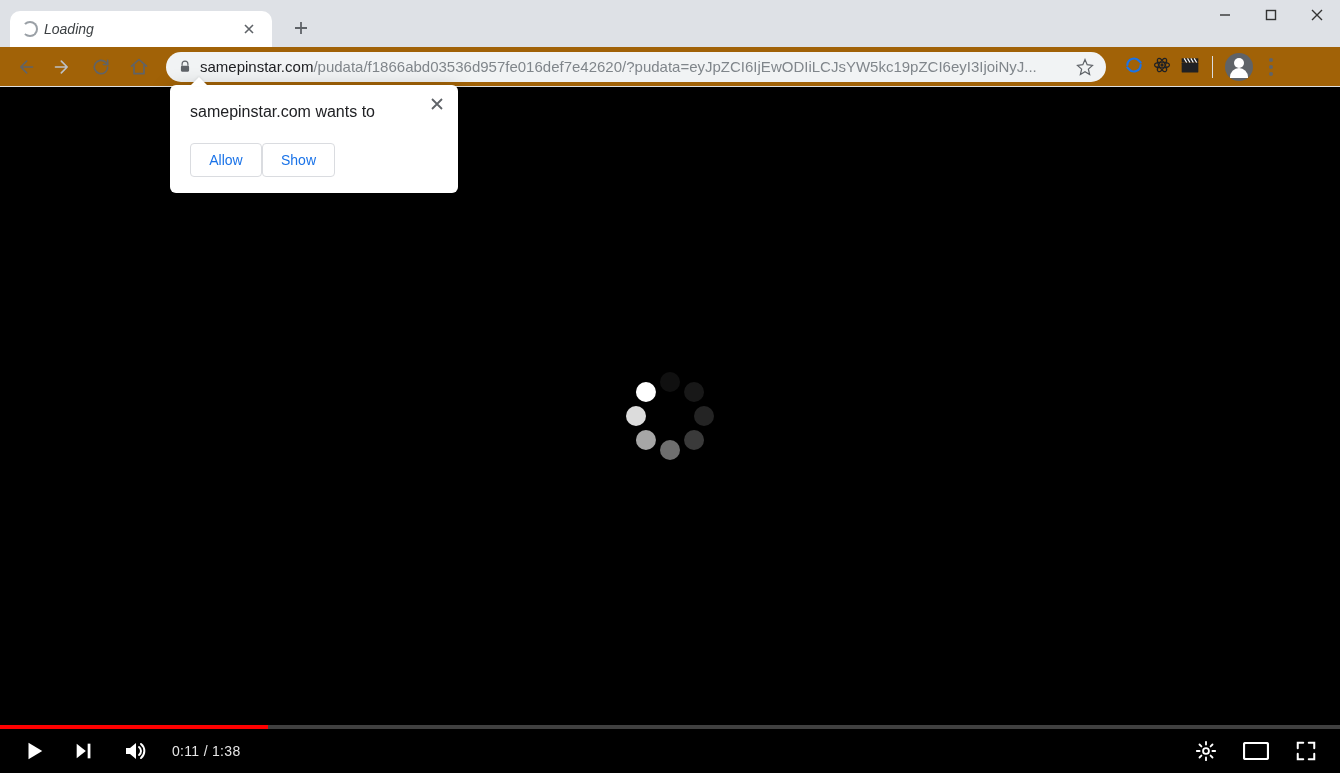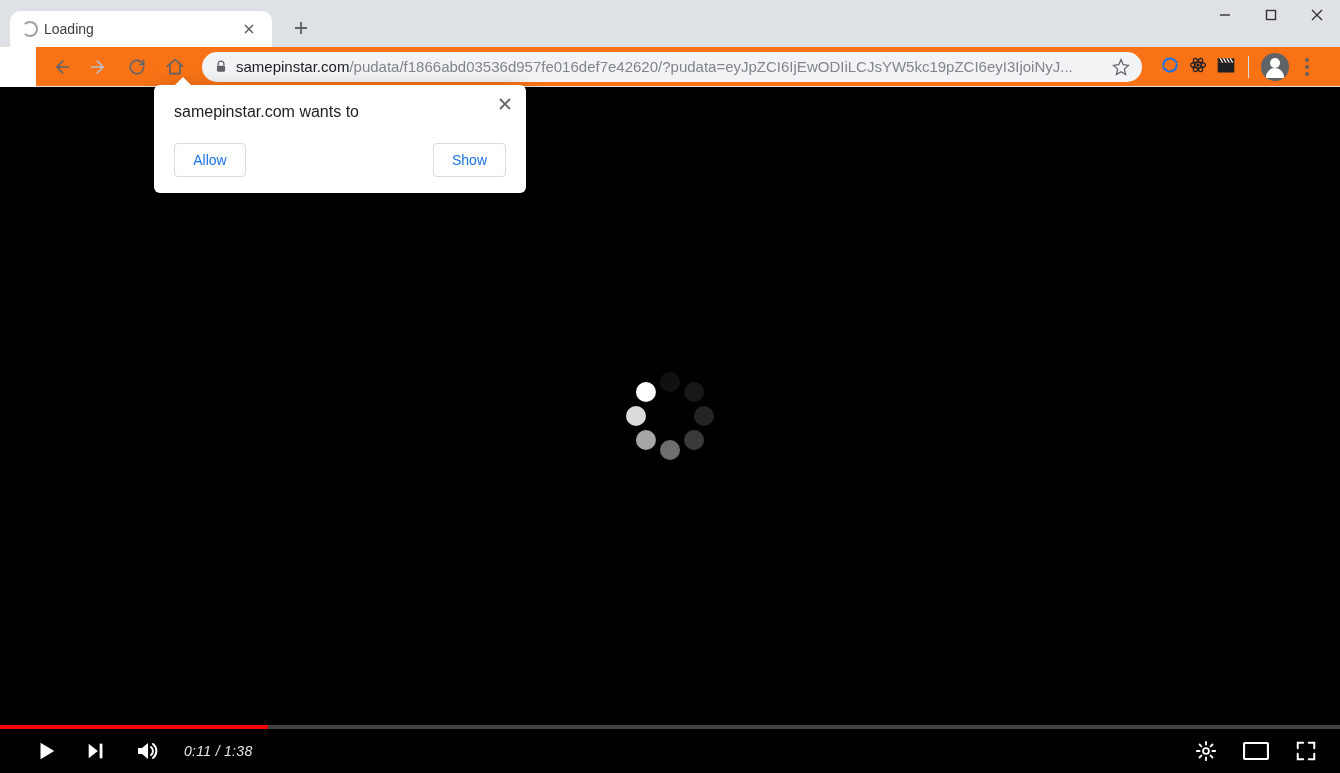--- a/index.html
+++ b/index.html
@@ -4,20 +4,21 @@
 <style>
   * { box-sizing: border-box; margin: 0; padding: 0; font-family: "Segoe UI", Arial, sans-serif; }
   html, body { width: 1340px; height: 773px; overflow: hidden; background: #fff; }
 
   .tabstrip {
     height: 47px;
     background: #dee1e6;
     display: flex;
     align-items: flex-end;
     position: relative;
+    font-style: italic;
   }
   .tab {
     margin-left: 10px;
     width: 262px;
     height: 36px;
     background: #fff;
     border-top-left-radius: 10px;
     border-top-right-radius: 10px;
     display: flex;
     align-items: center;
@@ -60,27 +61,26 @@
     display: flex;
   }
   .winbtn {
     width: 46px;
     display: flex; align-items: center; justify-content: center;
     color: #333;
   }
 
   .toolbar {
     height: 40px;
-    background: #f97316;
+    background: #a16207;
     border-bottom: 1px solid #e0e0e0;
     display: flex;
     align-items: center;
     padding: 12px 8px;
     gap: 4px;
-    margin-left: 36px;
   }
   .navbtn {
     width: 34px; height: 34px;
     display: flex; align-items: center; justify-content: center;
     color: #5f6368;
     border-radius: 50%;
   }
   .navbtn.disabled { color: #bdc1c6; }
   .omnibox {
     flex: 1;
@@ -148,37 +148,36 @@
     position: absolute;
     left: 0; right: 0;
     bottom: 44px;
     height: 4px;
     background: rgba(255,255,255,0.25);
   }
   .progress .played { height: 100%; background: #ff0000; width: 20%; }
 
   .player-bar {
     position: absolute;
-    left: 12px; right: 0; bottom: 0;
+    left: 0; right: 0; bottom: 0;
     height: 44px;
     display: flex;
     align-items: center;
     padding: 0 16px;
     color: #fff;
-    font-style: italic;
   }
   .pbtn { width: 36px; height: 36px; display: flex; align-items: center; justify-content: center; margin-right: 14px; }
   .time { font-size: 14px; margin-left: 6px; letter-spacing: .3px; opacity: .9; }
   .player-bar .right { margin-left: auto; display: flex; align-items: center; gap: 14px; }
   .pbtn.right-btn { margin: 0; }
 
   .perm-popup {
     position: absolute;
-    left: 154px; top: 85px;
-    width: 372px;
+    left: 170px; top: 85px;
+    width: 288px;
     background: #fff;
     border-radius: 6px;
     box-shadow: 0 4px 20px rgba(0,0,0,.25);
     padding: 18px 20px 16px 20px;
   }
   .perm-popup::after {
     content: "";
     position: absolute;
     top: -8px; left: 20px;
     border-left: 9px solid transparent;
@@ -189,21 +188,21 @@
   .perm-title { font-size: 16px; color: #202124; margin-bottom: 14px; }
   .perm-row { display: flex; align-items: center; gap: 16px; color: #3c4043; font-size: 14px; }
   .perm-close {
     position: absolute;
     top: 6px; right: 8px;
     width: 26px; height: 26px;
     display: flex; align-items: center; justify-content: center;
     color: #5f6368;
     font-size: 16px;
   }
-  .perm-actions { display: flex; justify-content: space-between; gap: 12px; margin-top: 22px; }
+  .perm-actions { display: flex; justify-content: flex-start; margin-top: 22px; }
   .perm-btn {
     border: 1px solid #dadce0;
     background: #fff;
     padding: 8px 18px;
     border-radius: 4px;
     font-size: 14px;
     color: #1a73e8;
     min-width: 72px;
   }
 </style>

